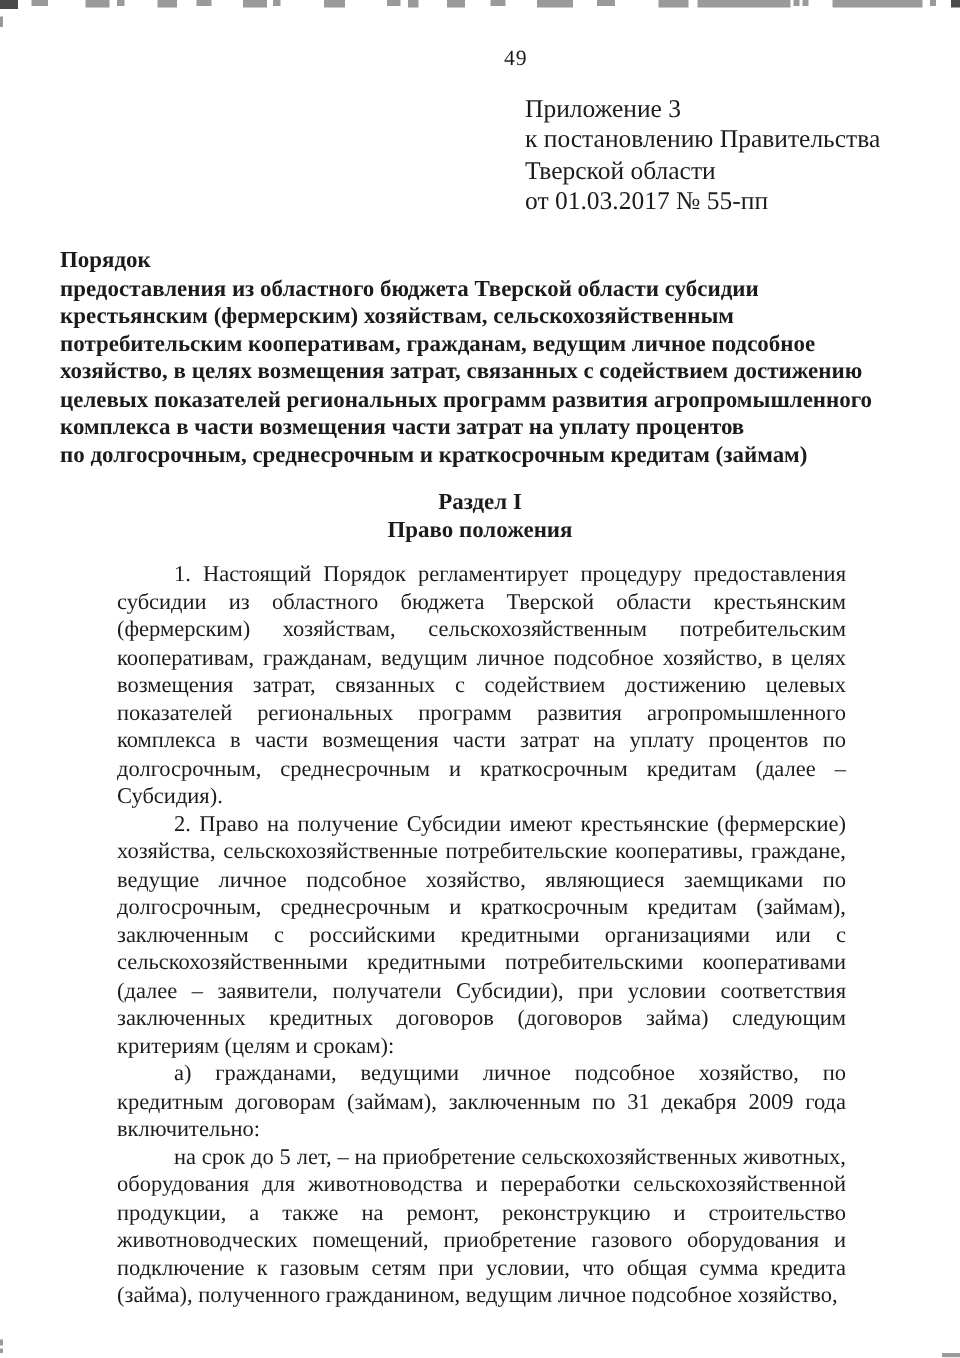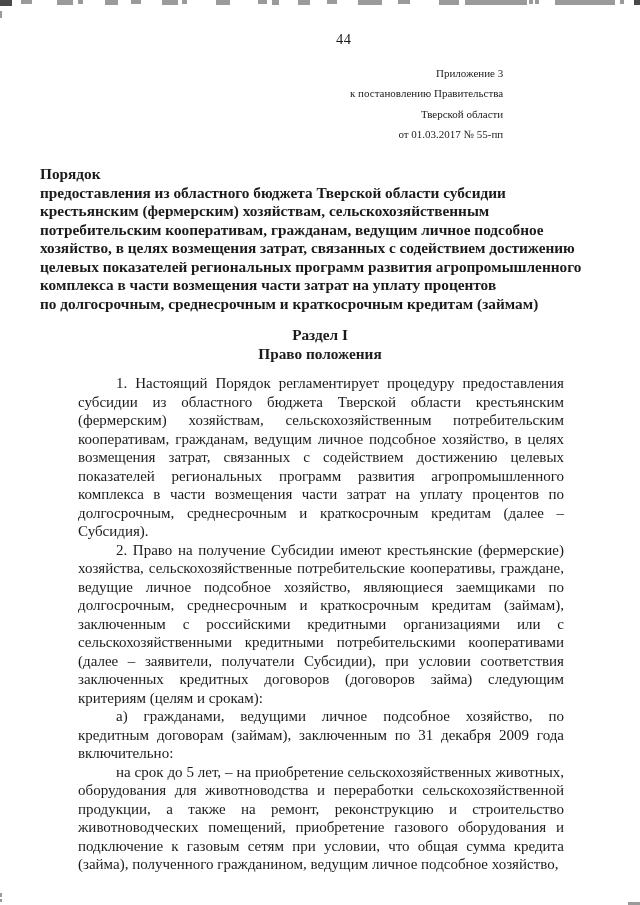--- a/index.html
+++ b/index.html
@@ -24,24 +24,23 @@
     position: absolute;
     top: 31px;
     left: 336px;
     font-size: 14.5px;
     letter-spacing: 0.5px;
   }
   .annex {
     position: absolute;
     top: 63px;
     left: 350px;
-    font-size: 11px;
+    font-size: 17px;
     line-height: 20.3px;
     white-space: pre-line;
-    text-align: right;
   }
   .doc-title {
     position: absolute;
     top: 165px;
     left: 40px;
     width: 560px;
     text-align: left;
     font-weight: bold;
     font-size: 15.3px;
     line-height: 18.5px;
@@ -103,21 +102,21 @@
       <div class="dash" style="left: 634px; width: 6px; height: 5px; background: rgb(74, 74, 74);"></div>
     </div>
 
   <div class="edge-marks">
       <div class="mark" style="left: 0px; top: 11px; width: 2px; height: 7px; background: rgb(154, 154, 154);"></div>
       <div class="mark" style="left: 0px; top: 893px; width: 2px; height: 4px; background: rgb(154, 154, 154);"></div>
       <div class="mark" style="left: 0px; top: 899px; width: 2px; height: 3px; background: rgb(154, 154, 154);"></div>
       <div class="mark" style="left: 628px; top: 902px; width: 12px; height: 3px; background: rgb(154, 154, 154);"></div>
     </div>
 
-  <div class="page-number">44</div>
+  <div class="page-number">49</div>
 
   <div class="annex">Приложение 3
 к постановлению Правительства
 Тверской области
 от 01.03.2017 № 55-пп</div>
 
   <div class="doc-title">Порядок
 предоставления из областного бюджета Тверской области субсидии
 крестьянским (фермерским) хозяйствам, сельскохозяйственным
 потребительским кооперативам, гражданам, ведущим личное подсобное

